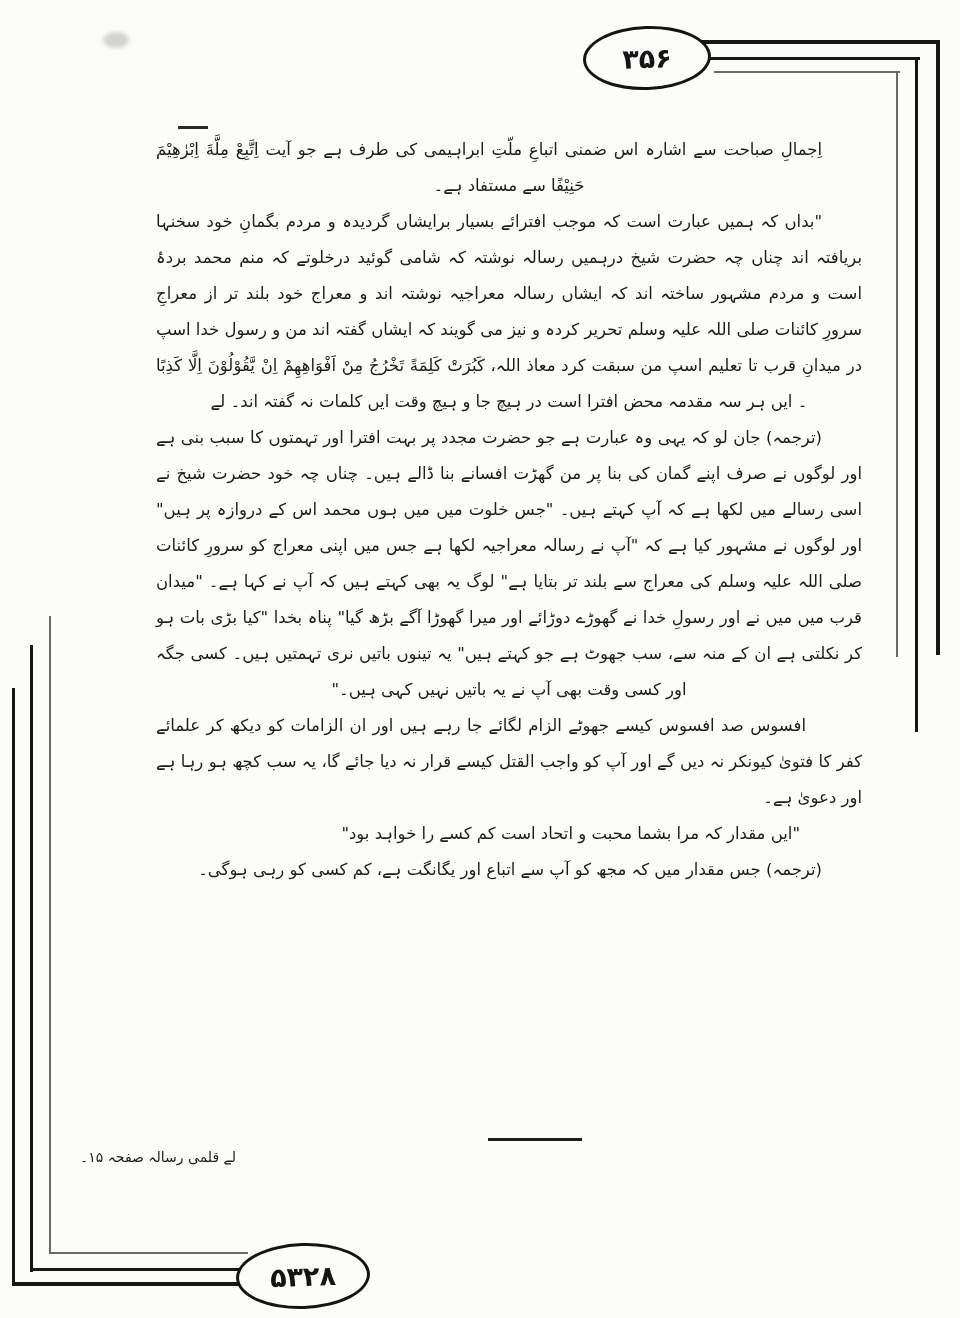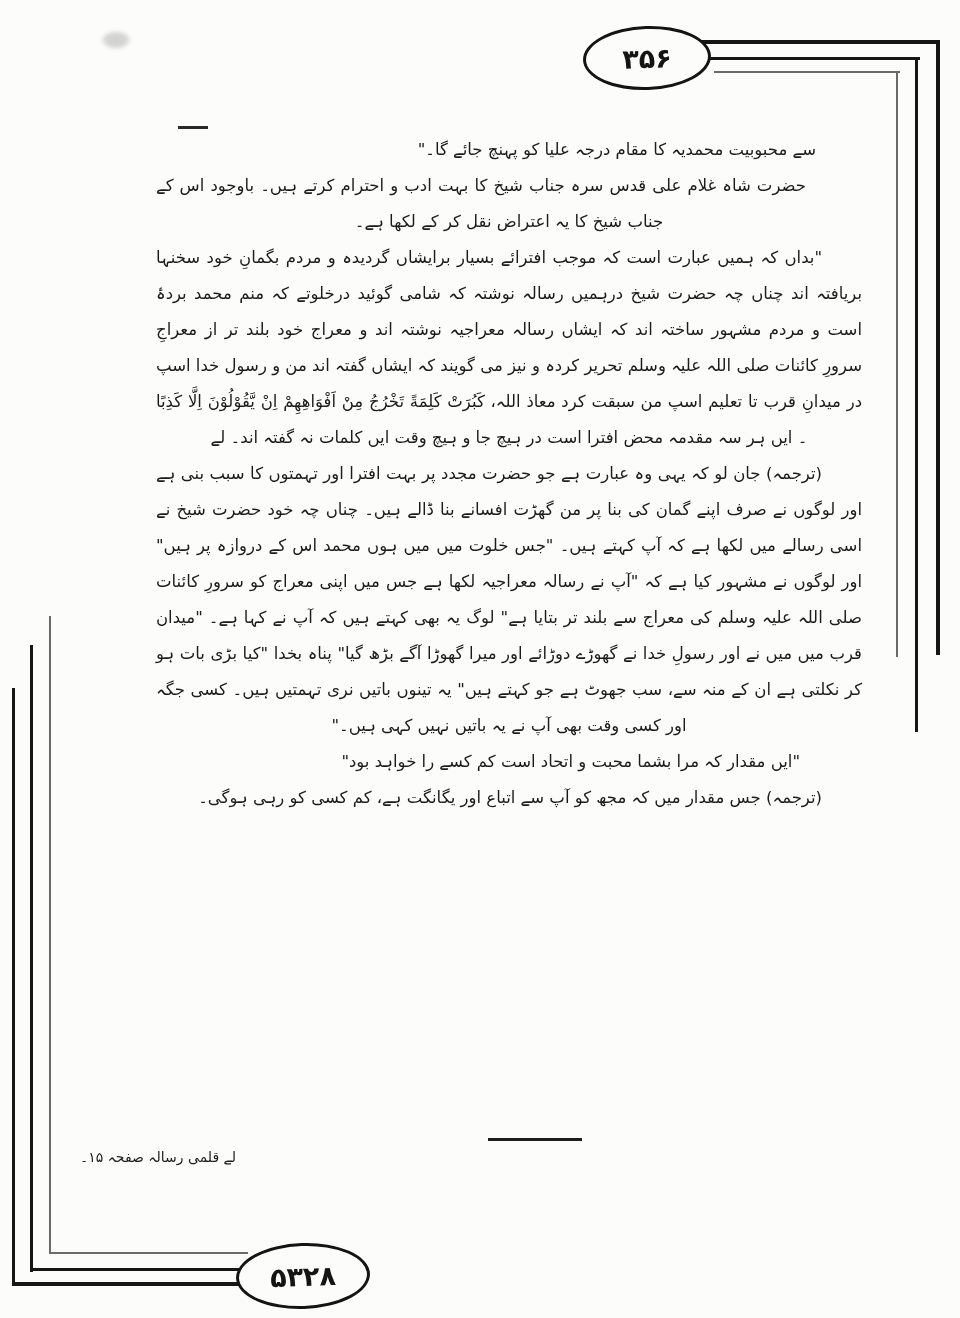--- a/index.html
+++ b/index.html
@@ -76,24 +76,24 @@
   <div class="fl gray" style="left:49px;top:1252px;width:199px;height:2px;"></div>
 
   <div class="oval oval-top">
     <span>۳۵۶</span>
   </div>
   <div class="oval oval-bottom">
     <span>۵۳۲۸</span>
   </div>
 
   <div class="text-area">
-    <p class="para p-tail">سے محبوبیت محمدیہ کا مقام درجہ علیا کو پہنچ جائے گا۔"</p>
-    <p class="para indent-md center-last">حضرت شاہ غلام علی قدس سرہ جناب شیخ کا بہت ادب و احترام کرتے ہیں۔ باوجود اس کے جناب شیخ کا یہ اعتراض نقل کر کے لکھا ہے۔</p>
+    <p class="para indent-sm center-last">اِجمالِ صباحت سے اشارہ اس ضمنی اتباعِ ملّتِ ابراہیمی کی طرف ہے جو آیت اِتَّبِعْ مِلَّةَ اِبْرٰهِيْمَ حَنِيْفًا سے مستفاد ہے۔</p>
     <p class="para indent-sm center-last">"بداں کہ ہمیں عبارت است کہ موجب افترائے بسیار برایشاں گردیدہ و مردم بگمانِ خود سخنہا بریافتہ اند چناں چہ حضرت شیخ درہمیں رسالہ نوشتہ کہ شامی گوئید درخلوتے کہ منم محمد بردۂ است و مردم مشہور ساختہ اند کہ ایشاں رسالہ معراجیہ نوشتہ اند و معراج خود بلند تر از معراجِ سرورِ کائنات صلی اللہ علیہ وسلم تحریر کردہ و نیز می گویند کہ ایشاں گفتہ اند من و رسول خدا اسپ در میدانِ قرب تا تعلیم اسپ من سبقت کرد معاذ اللہ، كَبُرَتْ كَلِمَةً تَخْرُجُ مِنْ اَفْوَاهِهِمْ اِنْ يَّقُوْلُوْنَ اِلَّا كَذِبًا ۔ ایں ہر سہ مقدمہ محض افترا است در ہیچ جا و ہیچ وقت ایں کلمات نہ گفتہ اند۔ لے</p>
     <p class="para indent-sm center-last">(ترجمہ) جان لو کہ یہی وہ عبارت ہے جو حضرت مجدد پر بہت افترا اور تہمتوں کا سبب بنی ہے اور لوگوں نے صرف اپنے گمان کی بنا پر من گھڑت افسانے بنا ڈالے ہیں۔ چناں چہ خود حضرت شیخ نے اسی رسالے میں لکھا ہے کہ آپ کہتے ہیں۔ "جس خلوت میں میں ہوں محمد اس کے دروازہ پر ہیں" اور لوگوں نے مشہور کیا ہے کہ "آپ نے رسالہ معراجیہ لکھا ہے جس میں اپنی معراج کو سرورِ کائنات صلی اللہ علیہ وسلم کی معراج سے بلند تر بتایا ہے" لوگ یہ بھی کہتے ہیں کہ آپ نے کہا ہے۔ "میدان قرب میں میں نے اور رسولِ خدا نے گھوڑے دوڑائے اور میرا گھوڑا آگے بڑھ گیا" پناہ بخدا "کیا بڑی بات ہو کر نکلتی ہے ان کے منہ سے، سب جھوٹ ہے جو کہتے ہیں" یہ تینوں باتیں نری تہمتیں ہیں۔ کسی جگہ اور کسی وقت بھی آپ نے یہ باتیں نہیں کہی ہیں۔"</p>
+    <p class="para indent-md">افسوس صد افسوس کیسے جھوٹے الزام لگائے جا رہے ہیں اور ان الزامات کو دیکھ کر علمائے کفر کا فتویٰ کیونکر نہ دیں گے اور آپ کو واجب القتل کیسے قرار نہ دیا جائے گا، یہ سب کچھ ہو رہا ہے اور دعویٰ ہے۔</p>
     <p class="para one-line-right pad-right-lg">"ایں مقدار کہ مرا بشما محبت و اتحاد است کم کسے را خواہد بود"</p>
     <p class="para one-line-right indent-sm">(ترجمہ) جس مقدار میں کہ مجھ کو آپ سے اتباع اور یگانگت ہے، کم کسی کو رہی ہوگی۔</p>
   </div>
 
   <div class="footnote-rule"></div>
   <div class="footnote">لے قلمی رسالہ صفحہ ۱۵۔</div>
 
 </div>
 
 </body></html>

